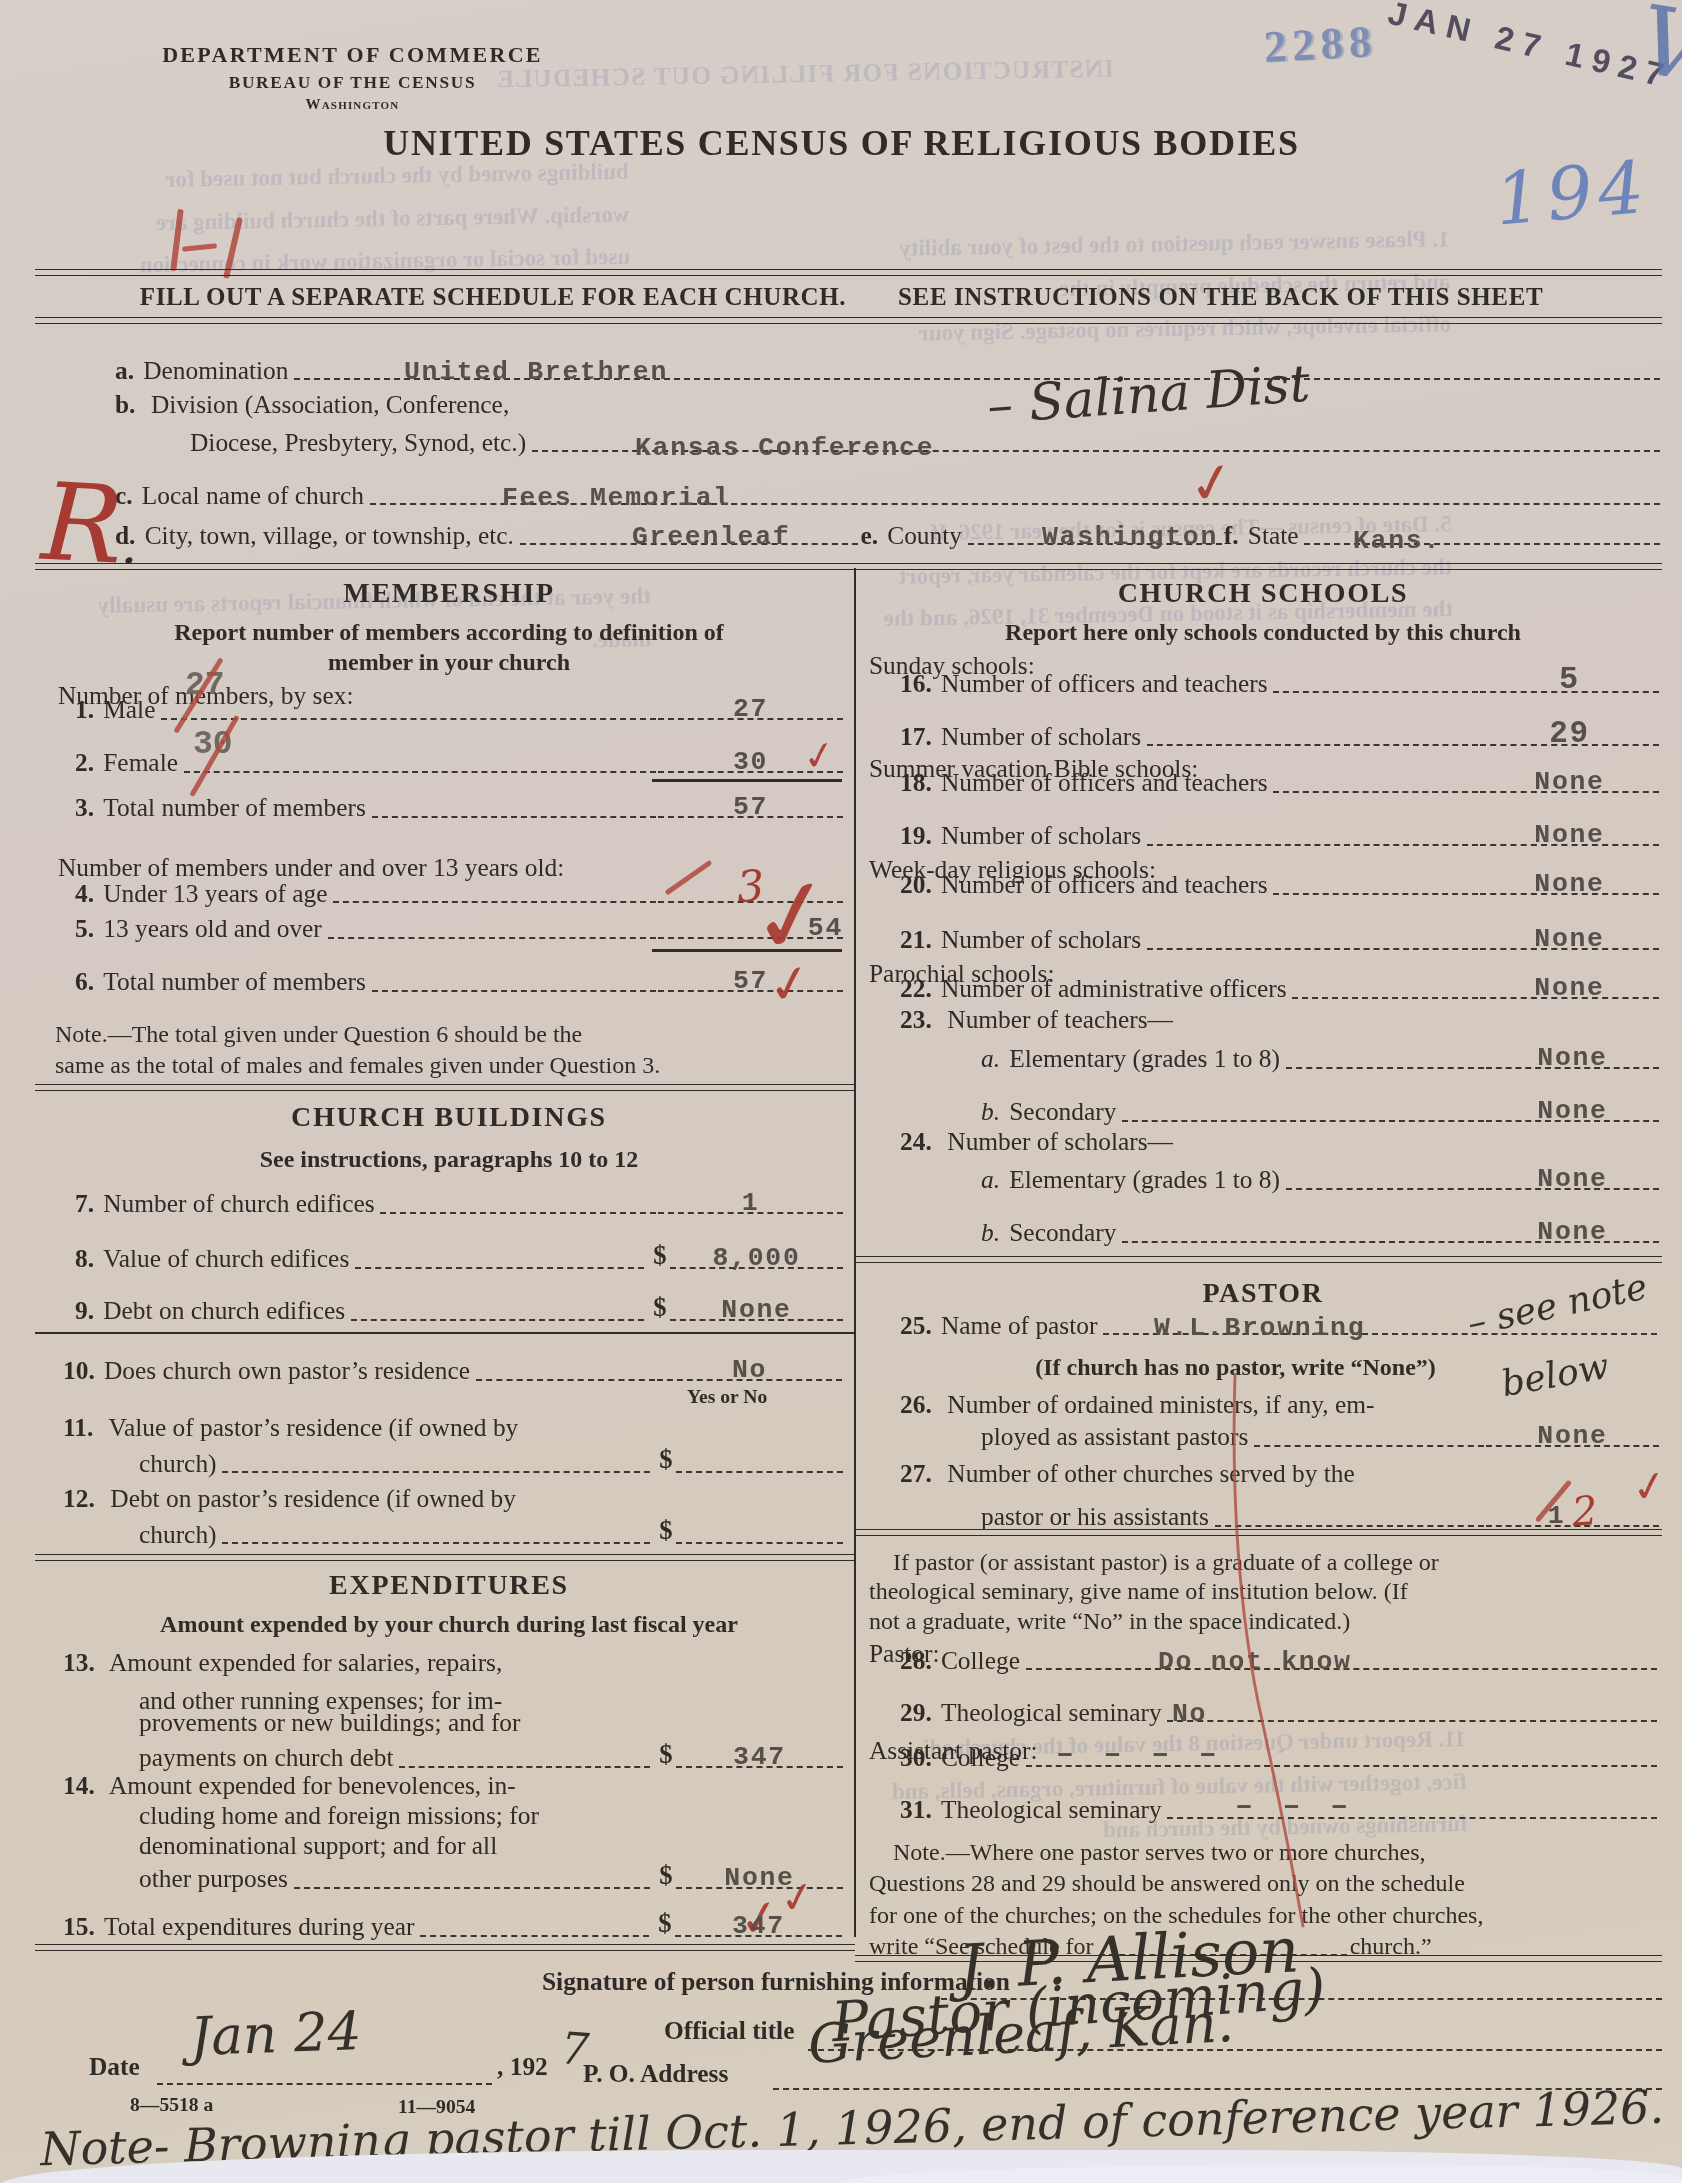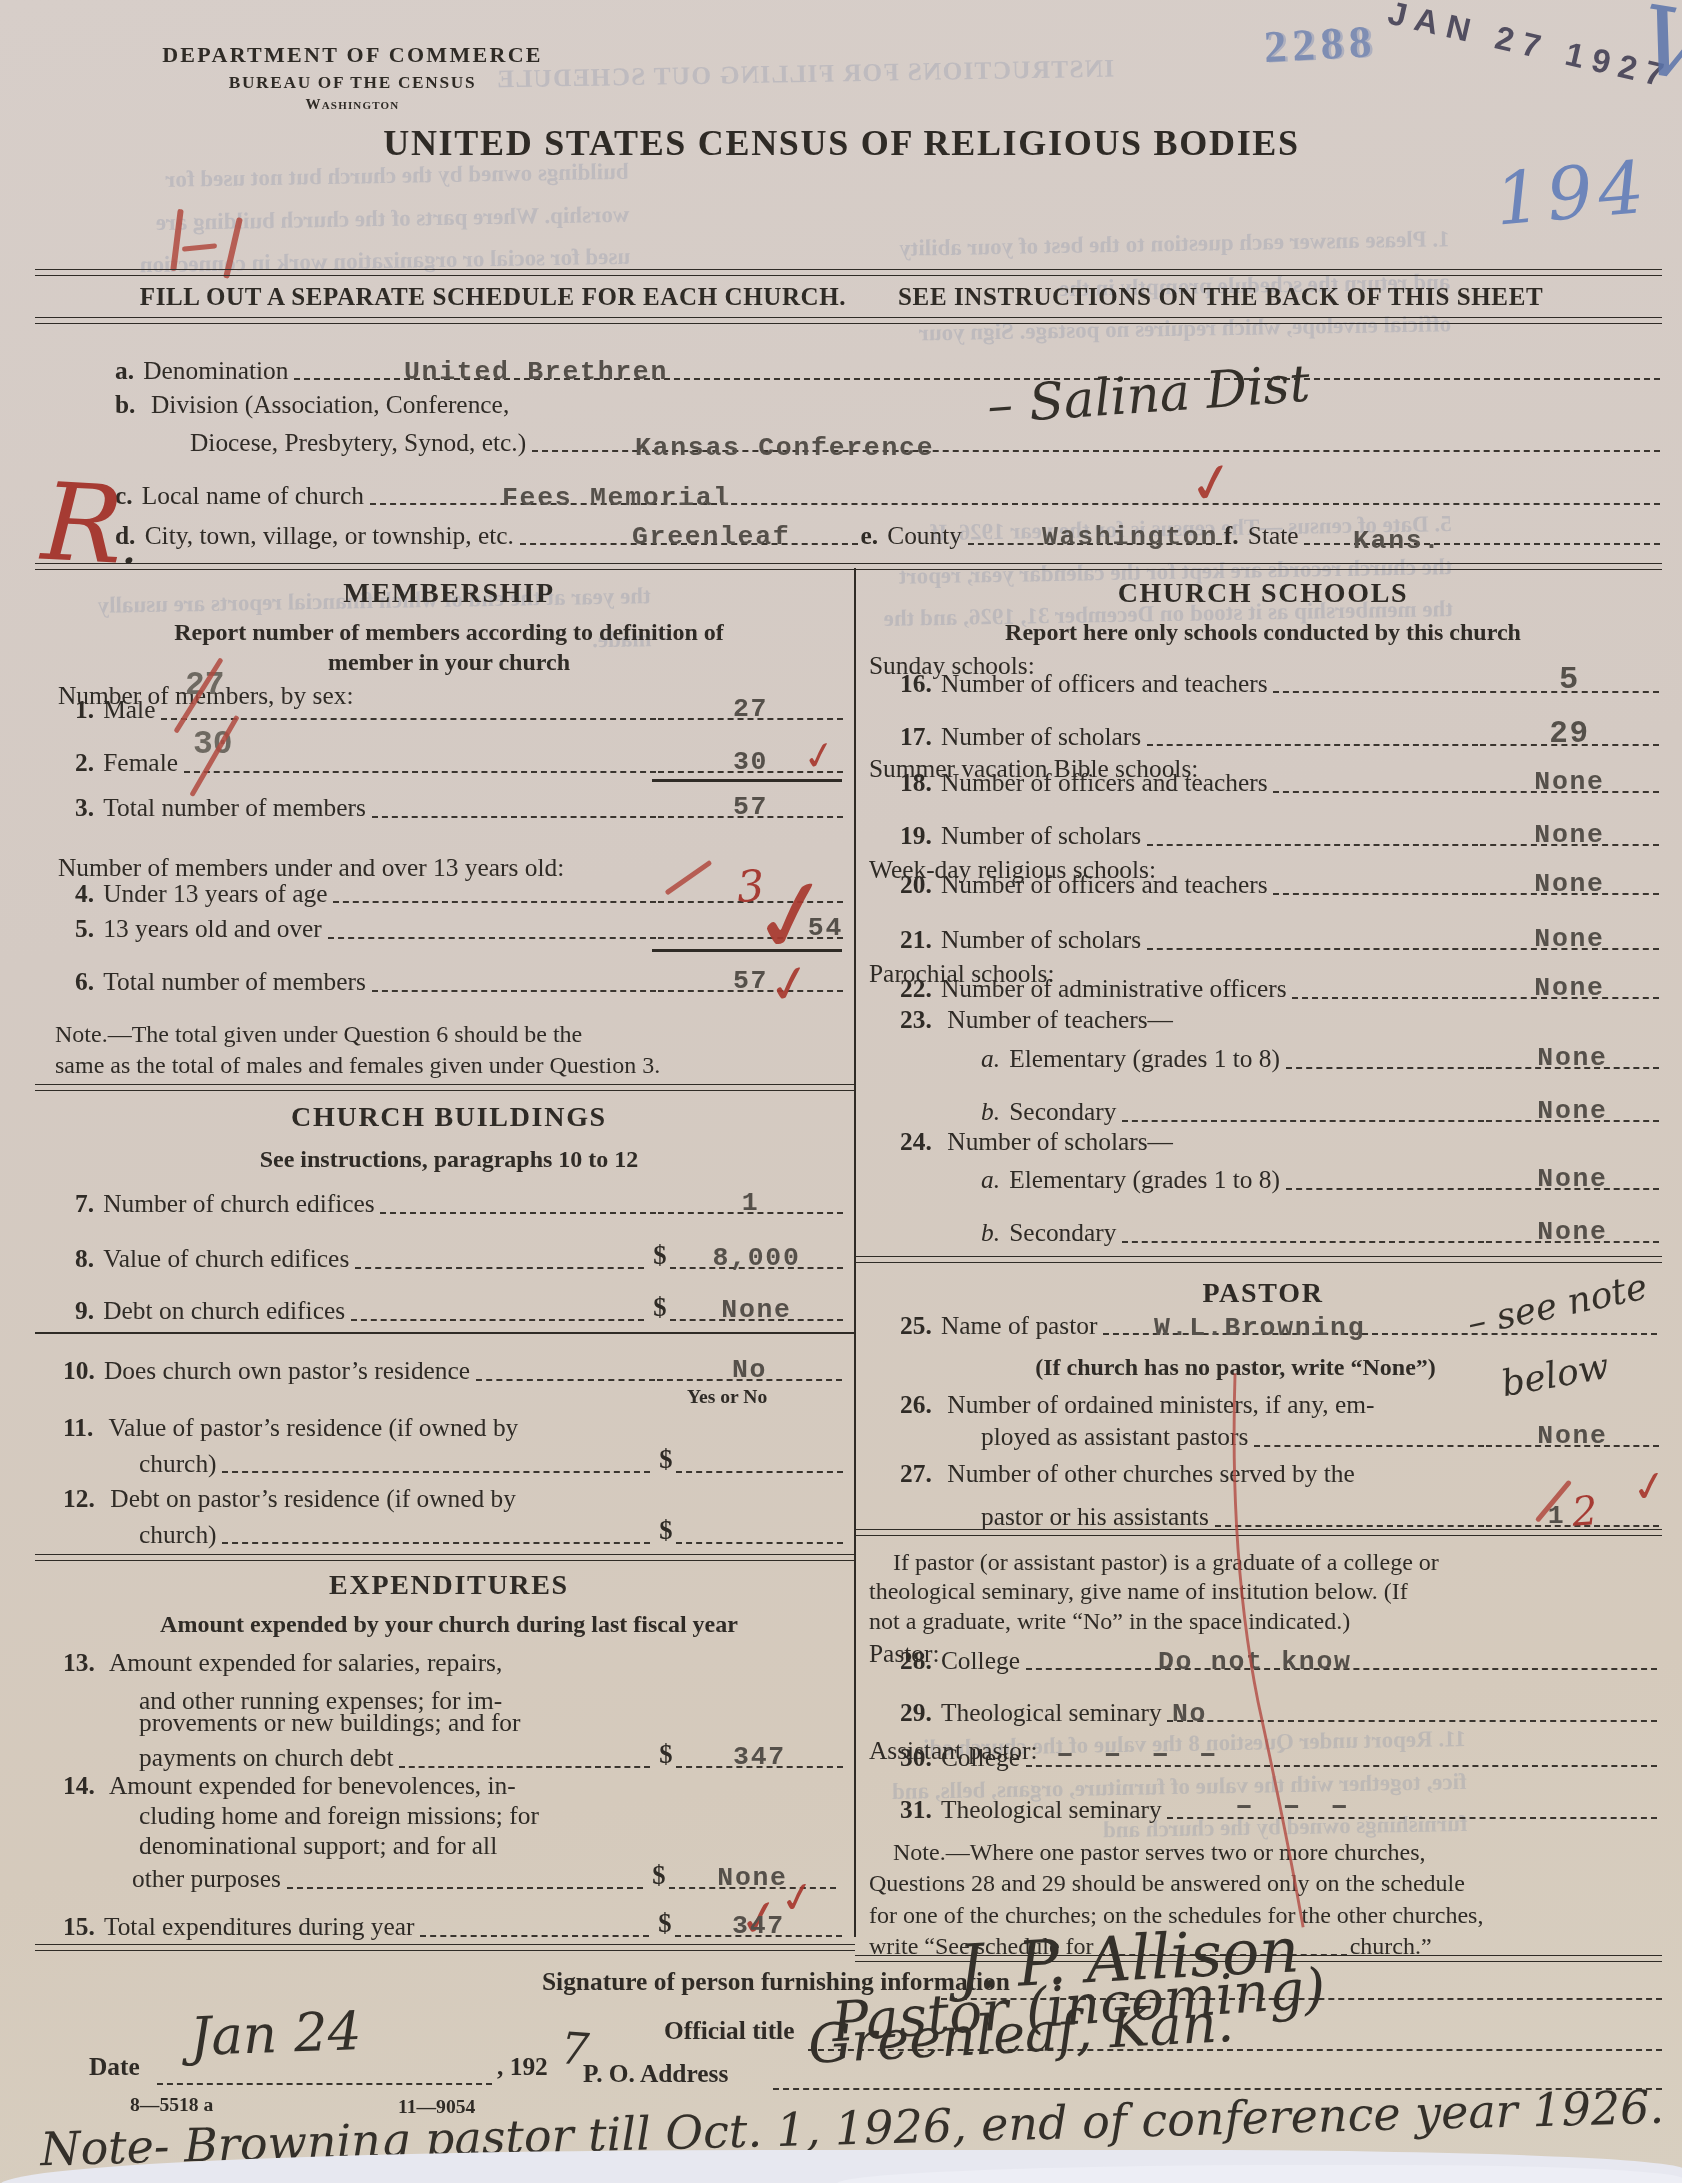--- a/index.html
+++ b/index.html
@@ -281,21 +281,21 @@
     <span class="dollar">$</span>
     <span class="val" style="width:167px;"><span class="ans">347</span></span>
   </div>
 
   <div class="abs" style="left:63px;top:1771px;font-size:25.4px;">
     <span class="qnum">14.</span>
     <span class="lbl">Amount expended for benevolences, in-</span>
   </div>
   <div class="abs lbl" style="left:139px;top:1801px;font-size:25.4px;">cluding home and foreign missions; for</div>
   <div class="abs lbl" style="left:139px;top:1831px;font-size:25.4px;">denominational support; and for all</div>
-  <div class="row" style="left:132px;top:1857px;width:704px;">
+  <div class="row" style="left:139px;top:1857px;width:704px;">
     <span class="lbl">other purposes</span>
     <span class="leader"></span>
     <span class="dollar">$</span>
     <span class="val" style="width:167px;"><span class="ans">None</span></span>
   </div>
   <div class="check" style="left:739px;top:1894px;font-size:49px;">✓</div>
 
   <div class="row" style="left:63px;top:1905px;width:779px;">
     <span class="qnum">15.</span>
     <span class="lbl">Total expenditures during year</span>

